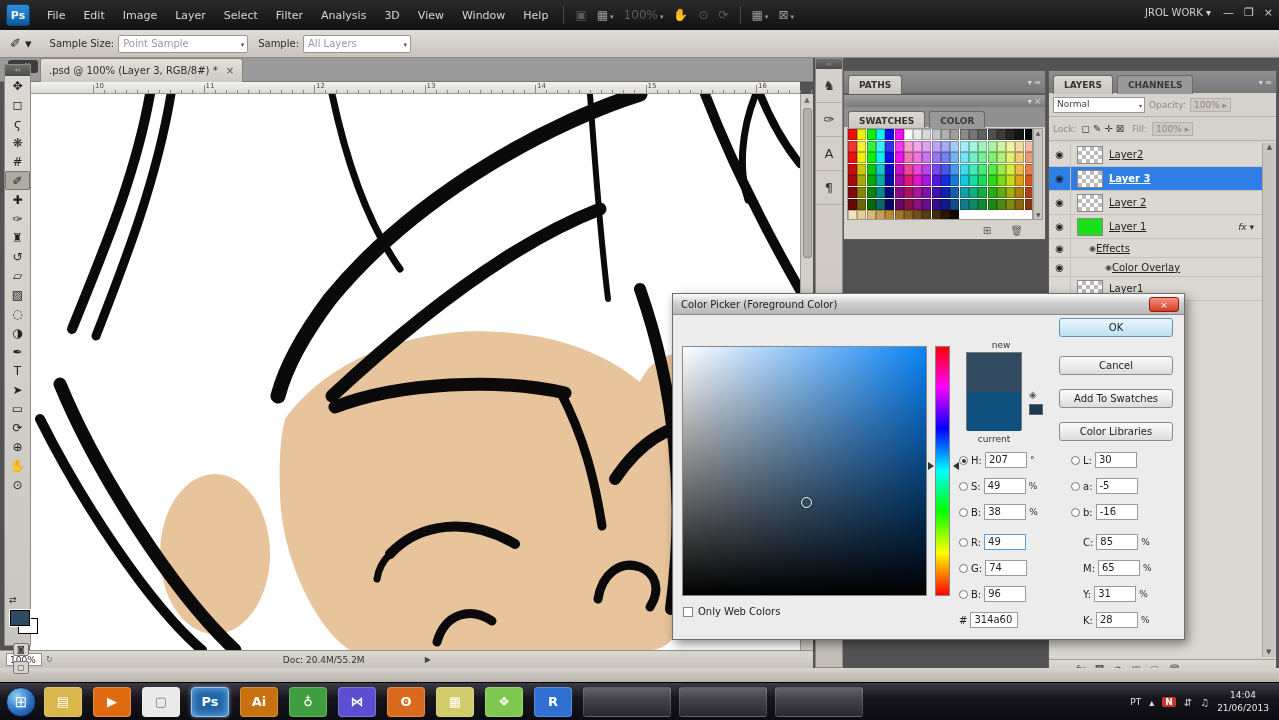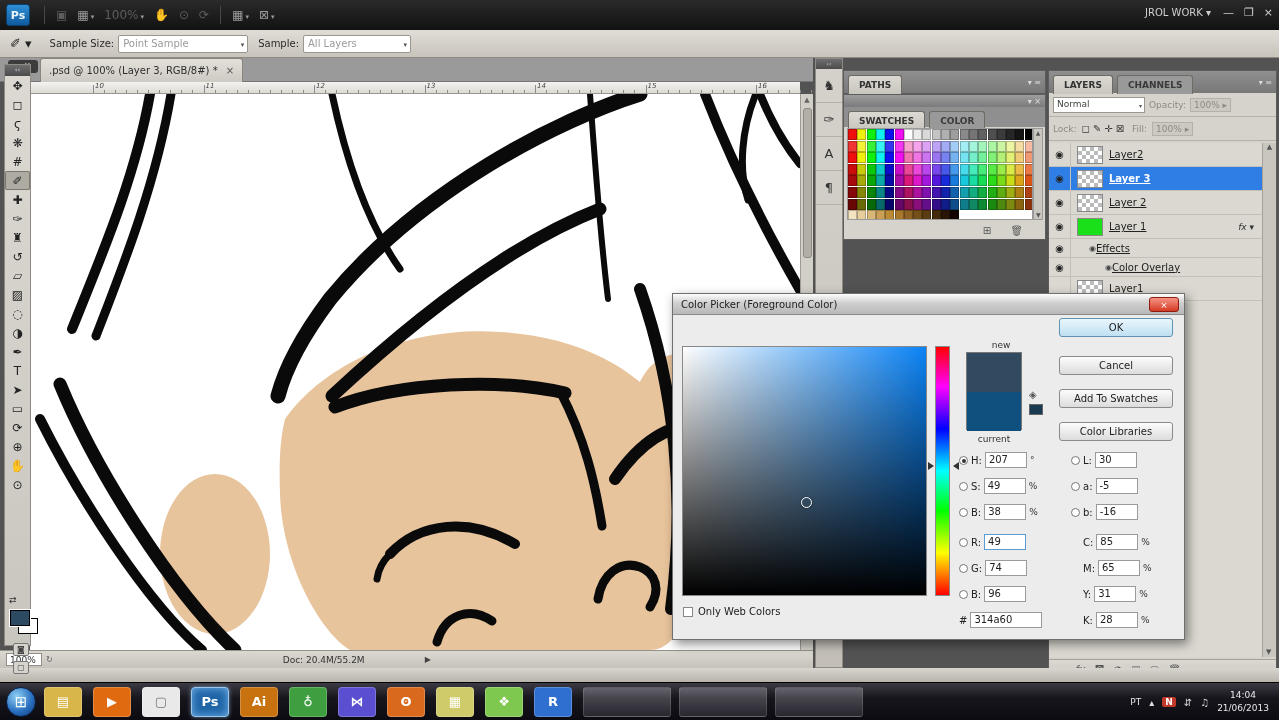--- a/index.html
+++ b/index.html
@@ -36,21 +36,21 @@
   #mini-swap { left:4px; top:530px; font-size:9px; color:#333; }
   #quickmask-btn, #screenmode-btn { left:8px; width:16px; height:13px; border:1px solid #777; border-radius:2px; background:#d6d3cc; font-size:8px; text-align:center; color:#444; line-height:11px; }
 
   
   #doc-tabbar { left:0; top:58px; width:813px; height:24px; background:#9a9a9a; border-bottom:1px solid #767676; z-index:5; }
   #doc-mini-controls { left:8px; top:60px; width:30px; height:13px; background:#3c3c3c; border-radius:3px; color:#ddd; font-size:8px; text-align:center; line-height:12px; letter-spacing:2px; z-index:6; }
   #doc-tab { left:40px; top:58px; height:24px; padding:0 8px; background:linear-gradient(#e3e0da,#cdcac3); border:1px solid #8a867f; border-bottom:none; border-radius:3px 3px 0 0; display:flex; align-items:center; gap:8px; z-index:6; }
   #doc-tab-title { font-size:10px; color:#2e2e2e; }
   #doc-tab-close { font-size:10px; color:#555; }
   #ruler-top { left:30px; top:82px; width:770px; height:12px; background:linear-gradient(#f4f3f1,#dddad4); border-bottom:1px solid #9a978f; z-index:5; }
-  .ruler-num { position:absolute; top:0; font-size:7px; color:#444;font-style:italic; }
+  .ruler-num { position:absolute; top:0; font-size:7px; color:#444; }
   .ruler-tick { position:absolute; bottom:0; width:1px; background:#8a8a8a; }
   #canvas { left:30px; top:94px; width:770px; height:556px; background:#fff; overflow:hidden; z-index:4; }
   #v-scrollbar { left:800px; top:94px; width:13px; height:556px; background:#d2cfc8; border-left:1px solid #a09c95; z-index:5; }
   #v-scrollbar .arrow { font-size:7px; color:#666; text-align:center; padding:2px 0; }
   #v-thumb { position:absolute; left:2px; top:14px; width:9px; height:150px; background:#b2afa8; border:1px solid #8f8b84; border-radius:3px; }
 
   
   #statusbar { left:0; top:650px; width:813px; height:18px; background:linear-gradient(#dcd9d3,#c6c2ba); border-top:1px solid #94908a; display:flex; align-items:center; z-index:10; font-size:9px; color:#333; }
   #zoom-field { width:36px; height:13px; background:#fff; border:1px solid #938f88; margin:0 4px 0 6px; font-size:9px; padding-left:3px; line-height:12px; }
   #doc-size-info { margin-left:230px; }
@@ -142,20 +142,33 @@
   #tray-n { color:#fff; background:#c0392b; border-radius:2px; padding:0 3px; font-size:9px; font-weight:bold; }
   #clock { text-align:center; line-height:1.4; padding-right:6px; }
 </style>
 </head>
 <body>
 
 <div id="stage">
 
   <div class="abs" id="menubar">
     <div id="ps-logo">Ps</div>
+    <div id="menu-items" style="display:flex;">
+        <span class="menu-item">File</span>
+        <span class="menu-item">Edit</span>
+        <span class="menu-item">Image</span>
+        <span class="menu-item">Layer</span>
+        <span class="menu-item">Select</span>
+        <span class="menu-item">Filter</span>
+        <span class="menu-item">Analysis</span>
+        <span class="menu-item">3D</span>
+        <span class="menu-item">View</span>
+        <span class="menu-item">Window</span>
+        <span class="menu-item">Help</span>
+      </div>
     <div class="appbar-sep"></div>
     <span class="appbar-ico dim">▣</span>
     <span class="appbar-ico">▦<span class="appbar-caret">▾</span></span>
     <span class="appbar-ico dim"><span>100%</span><span class="appbar-caret">▾</span></span>
     <span class="appbar-ico dim">✋</span>
     <span class="appbar-ico dim">⊙</span>
     <span class="appbar-ico dim">⟳</span>
     <div class="appbar-sep"></div>
     <span class="appbar-ico">▦<span class="appbar-caret">▾</span></span>
     <span class="appbar-ico">⊠<span class="appbar-caret">▾</span></span>
@@ -670,21 +683,21 @@
           <span class="cp-unit">%</span>
         </div>
         <div class="cp-row" style="left: 410px; top: 318px;">
           <span>K:</span>
           <div class="cp-input">28</div>
           <span class="cp-unit">%</span>
         </div>
       </div>
     <div class="abs cp-row" style="left:286px; top:318px;">
       <span>#</span>
-      <div class="cp-input" style="width:72px">314a60</div>
+      <div class="cp-input" style="width:48px">314a60</div>
     </div>
     <div class="abs" id="cp-webcolors">
       <div id="cp-webcheck"></div>
       <span>Only Web Colors</span>
     </div>
   </div>
 
   <div class="abs" id="taskbar">
     <div id="start-orb">⊞</div>
     <div id="taskbar-items" style="display:flex;">

